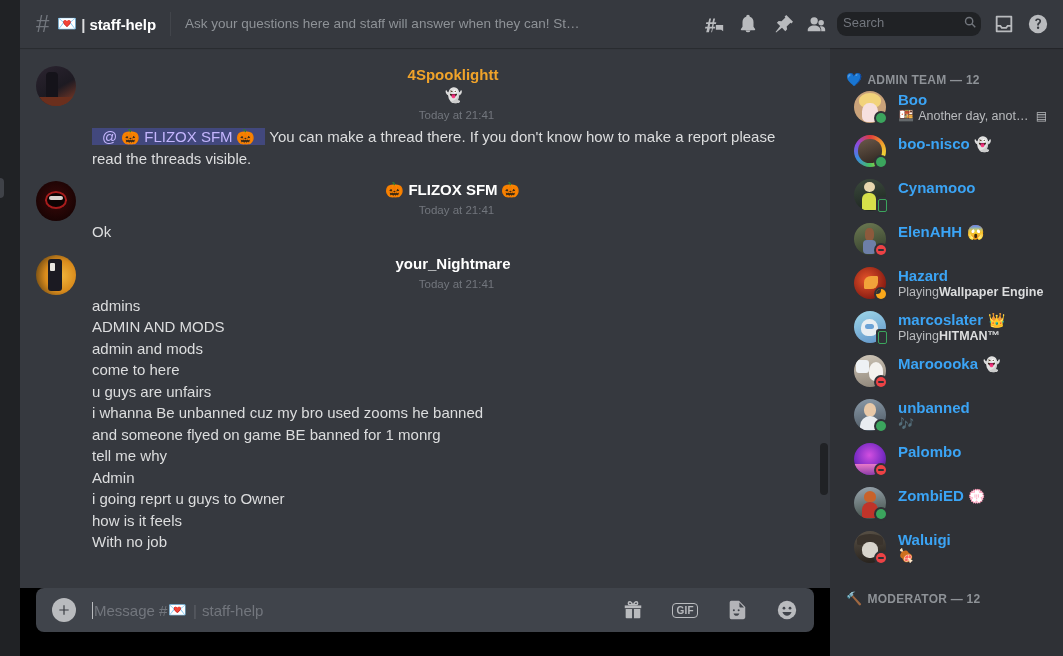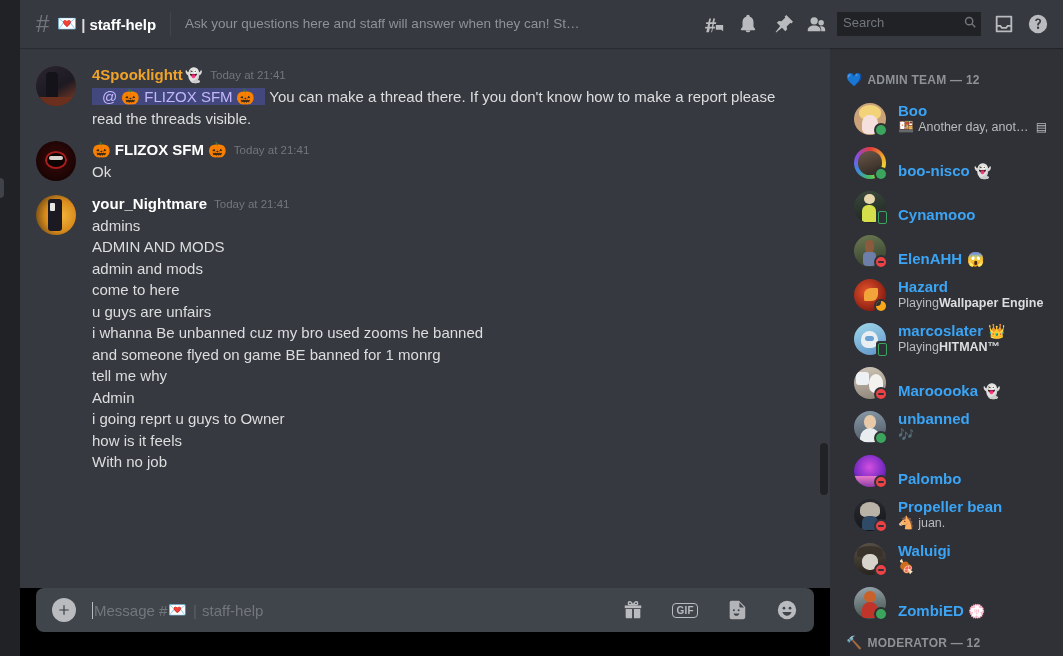--- a/index.html
+++ b/index.html
@@ -52,21 +52,21 @@
   .hdr-spacer { flex: 1 1 auto; }
   .hdr-icons { display: flex; align-items: center; gap: 0px; flex: 0 0 auto; }
   .hdr-btn {
     width: 34px; height: 32px;
     display: flex; align-items: center; justify-content: center;
     color: #b9bbbe; cursor: pointer;
   }
   .hdr-btn svg { display: block; }
   .search-box {
     width: 144px; height: 24px; background: #202225;
-    border-radius: 0; display: flex; align-items: center;
+    border-radius: 9px; display: flex; align-items: center;
     padding: 0 4px 4px 6px; margin: 0 6px 0 4px; cursor: text;
   }
   .search-box .ph { color: #72767d; font-size: 13px; flex: 1 1 auto; }
   .search-box .sicon { color: #72767d; display: flex; }
 
   
   .body-split { flex: 1 1 auto; display: flex; min-height: 0; }
 
   
   .msg-area {
@@ -84,21 +84,21 @@
   }
   .msg-group {
     display: flex; padding: 9px 16px 2px 16px; position: relative;
   }
   .avatar {
     width: 40px; height: 40px; border-radius: 50%;
     flex: 0 0 40px; margin-right: 16px; margin-top: 1px;
     overflow: hidden; position: relative;
   }
   .msg-content { flex: 1 1 auto; min-width: 0; }
-  .msg-head { display: flex; align-items: flex-end; line-height: 20px; margin-bottom: 1px; }
+  .msg-head { display: flex; align-items: center; line-height: 20px; margin-bottom: 1px; flex-direction: column; }
   .author { font-size: 15px; font-weight: 600; }
   .author-emoji { font-size: 14px; margin-left: 3px; }
   .stamp { color: #72767d; font-size: 11.5px; margin-left: 7px; font-weight: 400; }
   .line { color: #dcddde; font-size: 15px; line-height: 21.5px; word-wrap: break-word; }
   .mention {
     background: rgba(88,101,242,.35); color: #c4b5fd;
     border-radius: 0; padding: 0 10px; font-weight: 500;
   }
 
   
@@ -136,21 +136,21 @@
     width: 233px; flex: 0 0 233px; background: #2f3136;
     padding: 8px 0 0 0; overflow: hidden; position: relative;
   }
   .group-hdr {
     color: #8e9297; font-size: 12px; font-weight: 600;
     letter-spacing: .02em; padding: 16px 8px 4px 16px;
     display: flex; align-items: center; text-transform: uppercase;
   }
   .group-hdr .gh-emoji { font-size: 13px; margin-right: 5px; }
   .member {
-    height: 44px; display: flex; align-items: flex-end;
+    height: 44px; display: flex; align-items: flex-start;
     padding: 0 8px 0 16px; border-radius: 4px;
     margin: 0 8px 0 8px; cursor: pointer;
   }
   .m-av-wrap { position: relative; flex: 0 0 32px; margin-right: 12px; }
   .m-av {
     width: 32px; height: 32px; border-radius: 50%;
     overflow: hidden; position: relative;
   }
   .status {
     position: absolute; right: -2px; bottom: -2px;
@@ -566,67 +566,48 @@
             </div>
             <div class="m-text">
               <div class="m-name-row">
                 <span class="m-name" style="color: rgb(59, 164, 245);">Palombo</span>
               </div>
             </div>
           </div>
           <div class="member">
             <div class="m-av-wrap">
               <div class="m-av">
-                <div class="av-art a-prop"></div>
-              </div>
-              <div class="status st-dnd">
-                <div class="dot"></div>
-              </div>
-            </div>
-            <div class="m-text">
-              <div class="m-name-row">
-                <span class="m-name" style="color: rgb(59, 164, 245);">Propeller bean</span>
-              </div>
-              <div class="m-sub">
-                <span class="sub-emoji">🐴</span>
-                <span class="sub-txt">juan.</span>
+                <div class="av-art a-zom"></div>
+              </div>
+              <div class="status st-online">
+                <div class="dot"></div>
+              </div>
+            </div>
+            <div class="m-text">
+              <div class="m-name-row">
+                <span class="m-name" style="color: rgb(59, 164, 245);">ZombiED</span>
+                <span class="m-name-emoji">💮</span>
               </div>
             </div>
           </div>
           <div class="member">
             <div class="m-av-wrap">
               <div class="m-av">
                 <div class="av-art a-wal"></div>
               </div>
               <div class="status st-dnd">
                 <div class="dot"></div>
               </div>
             </div>
             <div class="m-text">
               <div class="m-name-row">
                 <span class="m-name" style="color: rgb(59, 164, 245);">Waluigi</span>
               </div>
               <div class="m-sub">
                 <span class="sub-emoji">🍖</span>
-              </div>
-            </div>
-          </div>
-          <div class="member">
-            <div class="m-av-wrap">
-              <div class="m-av">
-                <div class="av-art a-zom"></div>
-              </div>
-              <div class="status st-online">
-                <div class="dot"></div>
-              </div>
-            </div>
-            <div class="m-text">
-              <div class="m-name-row">
-                <span class="m-name" style="color: rgb(59, 164, 245);">ZombiED</span>
-                <span class="m-name-emoji">💮</span>
               </div>
             </div>
           </div>
           <div class="group-hdr">
             <span class="gh-emoji">🔨</span>
             <span>MODERATOR — 12</span>
           </div>
         </div>
 
     </div>

